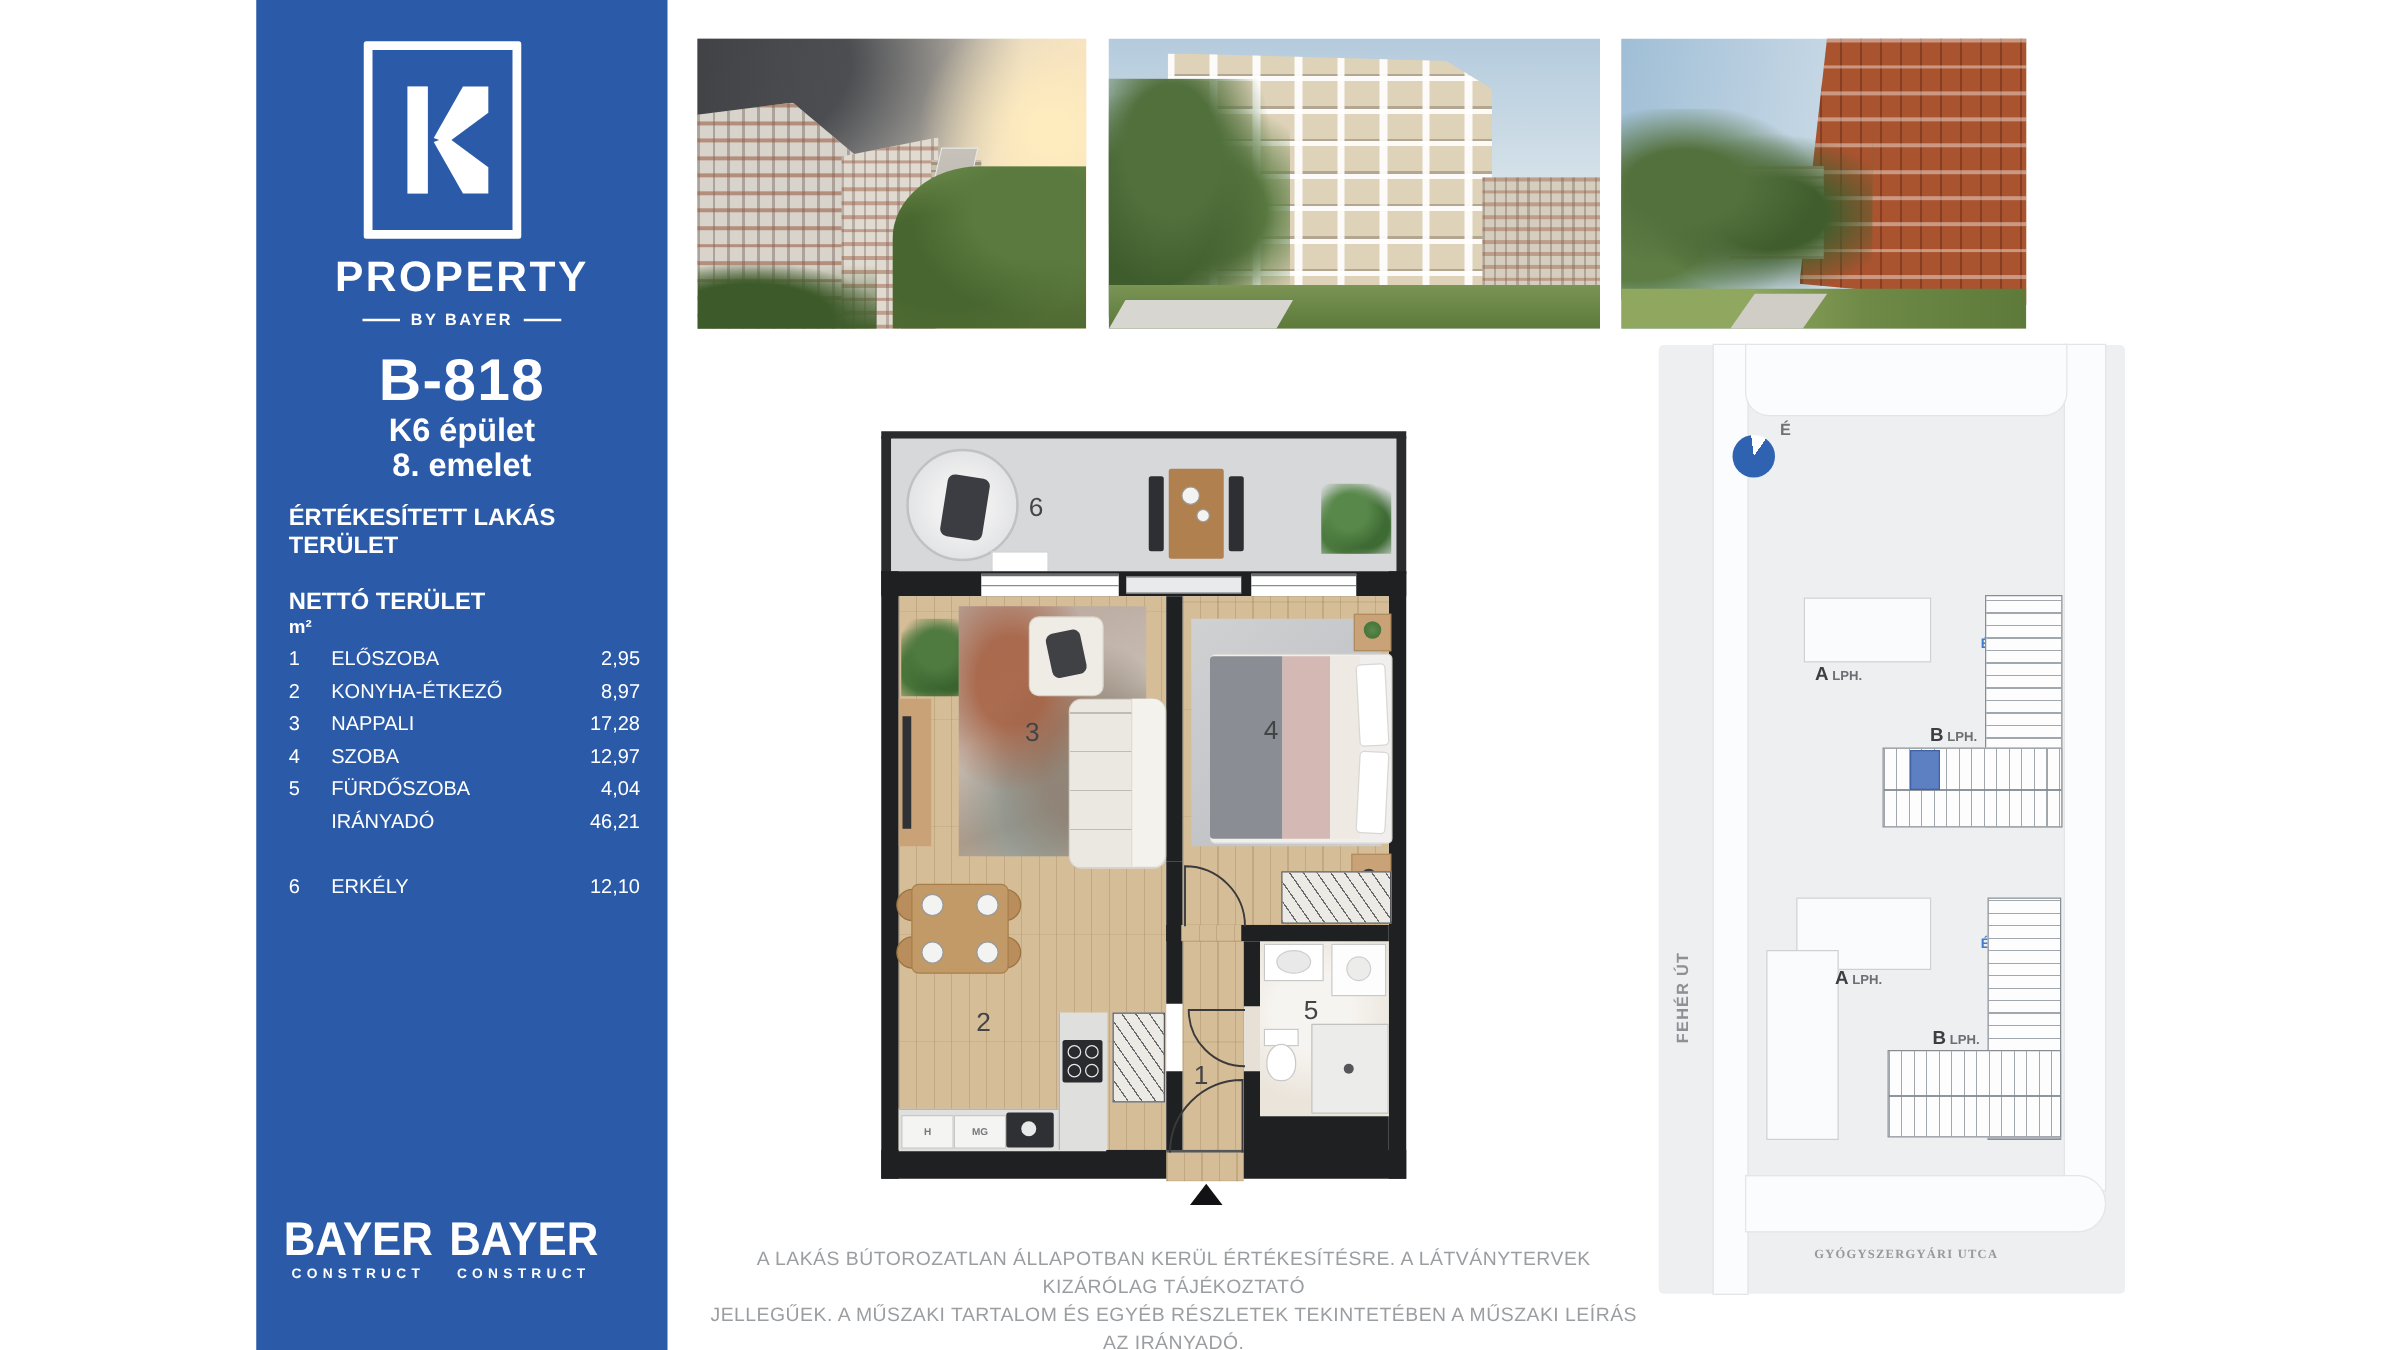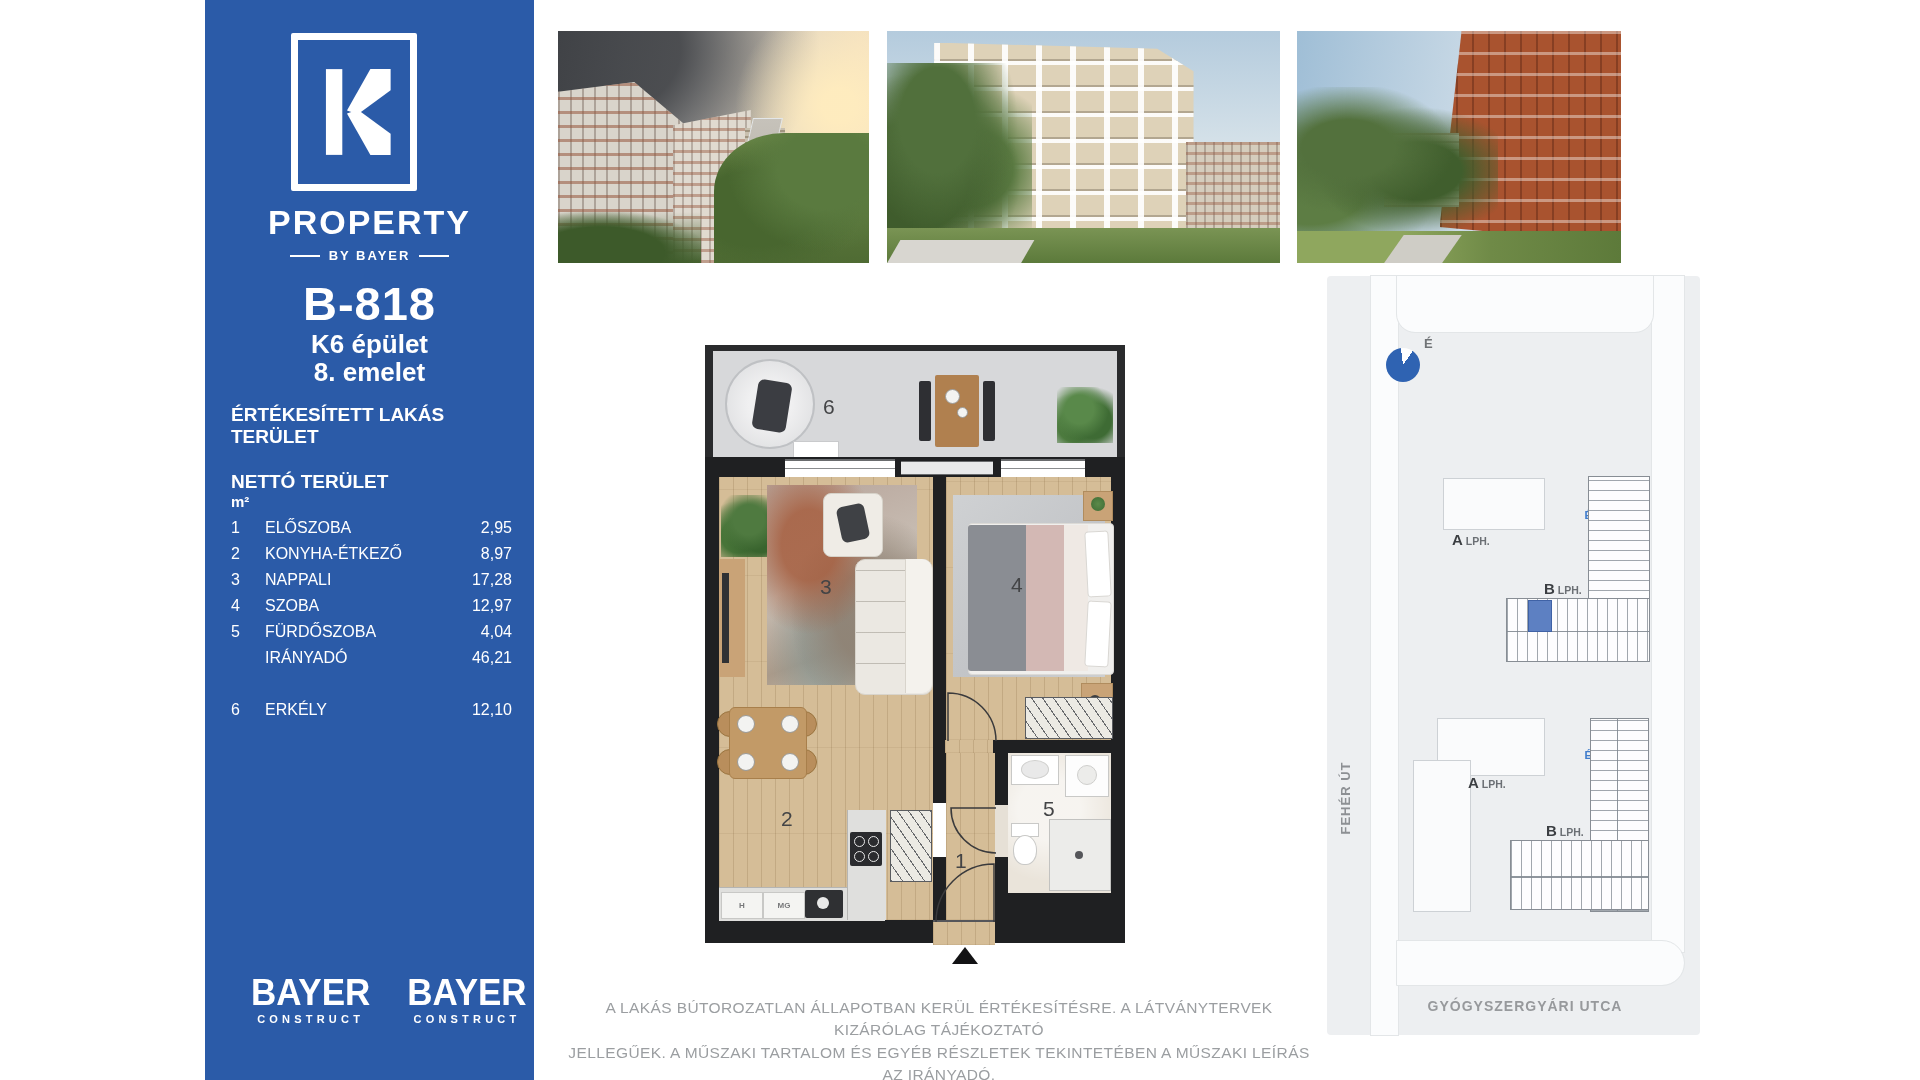--- a/index.html
+++ b/index.html
@@ -24,21 +24,21 @@
   .t-head{display:flex;justify-content:space-between;align-items:flex-start;font-weight:700;flex-direction:column;}
   .t-head .t-title{font-size:19px;}
   .t-head .t-unit{font-size:15px;}
   .t-rows{margin-top:9px;}
   .t-row{display:flex;align-items:baseline;height:26px;font-size:16px;font-weight:500;}
   .t-row .num{width:34px;}
   .t-row .lbl{flex:1;}
   .t-row .val{text-align:right;}
   .t-row.row-gap{margin-top:26px;}
   #footer-logos{left:22px;top:974px;width:300px;display:flex;gap:13px;}
-  .flogo{display:flex;flex-direction:column;align-items:center;margin-left:24px;}
+  .flogo{display:flex;flex-direction:column;align-items:center;}
   .flogo .big{font-size:35px;font-weight:800;letter-spacing:0px;transform:scaleY(1.08);line-height:1;}
   .flogo .sub{font-size:11px;font-weight:700;letter-spacing:4.2px;margin-top:4px;}
 
   
   .photo{top:31px;height:232px;overflow:hidden;}
   .photo>div{position:absolute;}
   #photo1{left:558px;width:311px;background:
     radial-gradient(circle at 90% 32%, rgba(255,236,190,.95) 0 5%, rgba(255,225,170,0) 32%),
     radial-gradient(ellipse at 12% 8%, rgba(58,60,64,.85) 0 22%, rgba(58,60,64,0) 58%),
     linear-gradient(100deg,#63666a 0%,#97999b 20%,#c3c1bd 42%,#ddd3c2 62%,#f2dfc0 86%,#f7e3c4 100%);}
@@ -114,21 +114,21 @@
   #k6-label{left:1556px;top:434px;}
   #k7-label{left:1556px;top:674px;}
   .wing{border:1px solid #878d94;background-color:#fdfdfe;}
   .wing-v{background-image:repeating-linear-gradient(0deg, rgba(130,138,146,.75) 0 1px, rgba(0,0,0,0) 1px 10px),linear-gradient(90deg, rgba(0,0,0,0) 0 46%, rgba(130,138,146,.9) 46% 47%, rgba(0,0,0,0) 47%);}
   .wing-h{background-image:repeating-linear-gradient(90deg, rgba(130,138,146,.75) 0 1px, rgba(0,0,0,0) 1px 10px),linear-gradient(0deg, rgba(0,0,0,0) 0 46%, rgba(130,138,146,.9) 46% 48%, rgba(0,0,0,0) 48%);}
   .outline-bldg{background:#fafbfc;border:1px solid #cdd1d5;}
   .lph{font-size:10.5px;font-weight:600;color:#6b6f74;white-space:nowrap;}
   .lph b{font-size:15px;font-weight:700;color:#3b3e42;margin-right:3px;}
   #unit-highlight{left:1528px;top:600px;width:22px;height:30px;background:#5d80c2;border:1px solid #3f62a6;}
   #street-left{left:1296px;top:790px;width:100px;height:16px;text-align:center;transform:rotate(-90deg);font-size:13px;font-weight:700;letter-spacing:1px;color:#8d9094;}
-  #street-bottom{left:1390px;top:998px;width:270px;text-align:center;font-size:14px;font-weight:700;letter-spacing:1px;color:#97999c;}
+  #street-bottom{left:1390px;top:998px;width:270px;text-align:center;font-size:10px;font-weight:700;letter-spacing:1px;color:#97999c;font-family:Liberation Serif, serif;}
 
   
   #disclaimer{left:557px;top:997px;width:764px;text-align:center;color:#9b9ea1;font-size:15.5px;font-weight:500;letter-spacing:.4px;line-height:1.45;}
 </style>
 </head>
 <body>
 
 <div id="stage">
 
   <div id="sidebar" class="abs">

